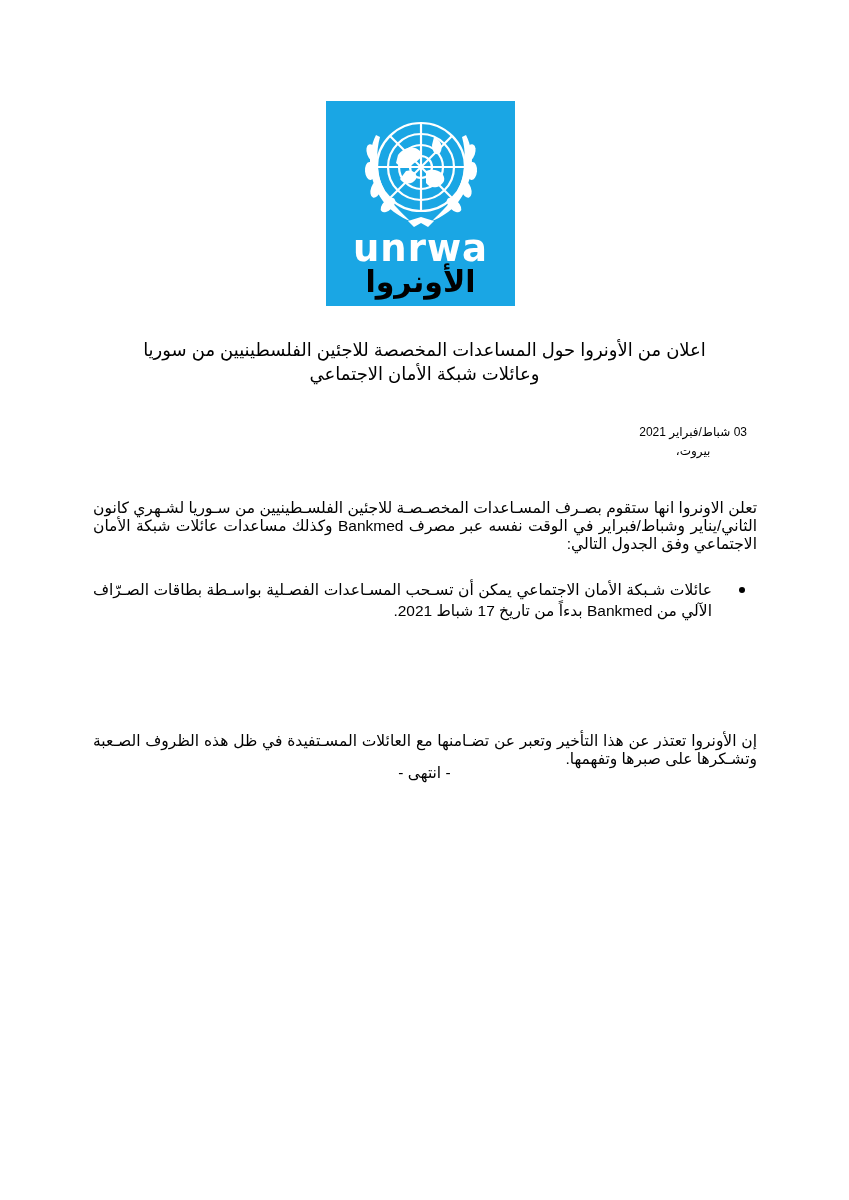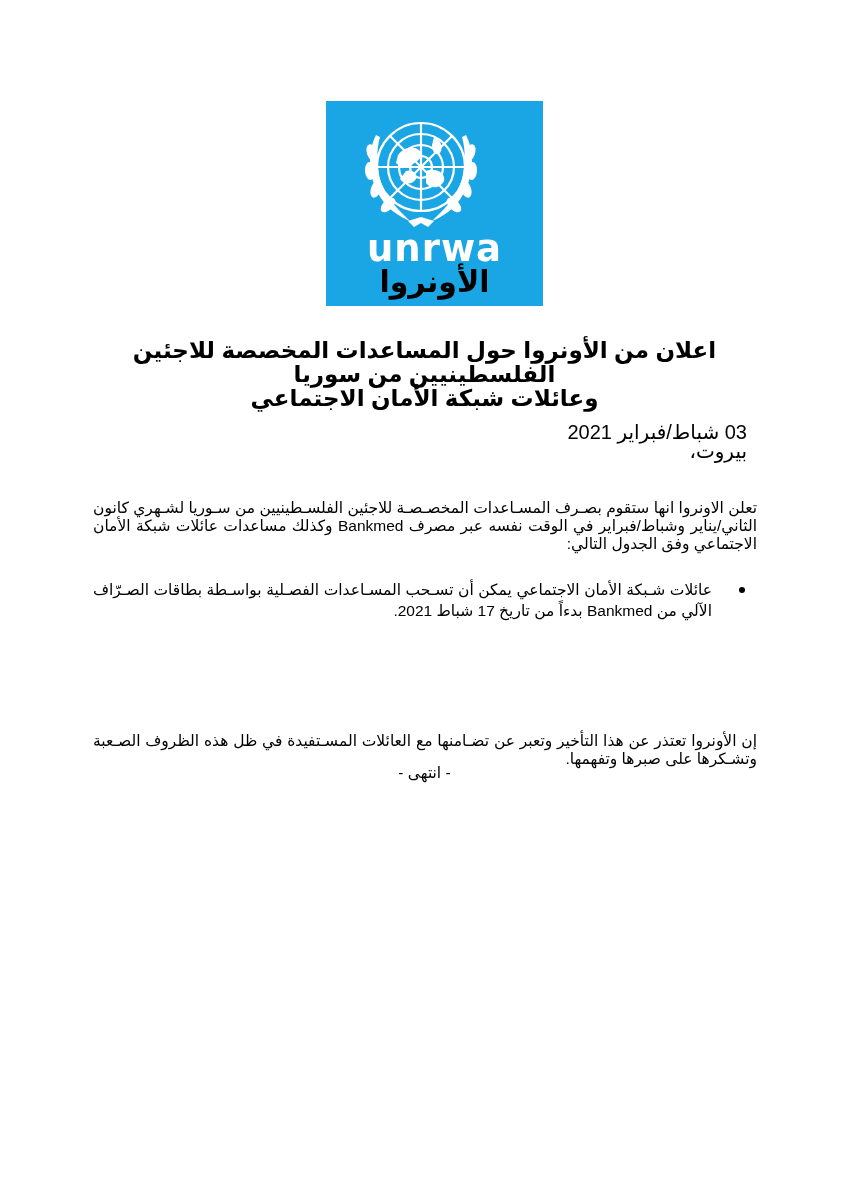--- a/index.html
+++ b/index.html
@@ -15,21 +15,20 @@
       font-family: "Liberation Sans", "DejaVu Sans", sans-serif;
       color: #000;
     }
     .logo {
       position: absolute;
       left: 326px;
       top: 101px;
       width: 189px;
       height: 205px;
       background: #1aa6e4;
-      padding-left: 28px;
     }
     .logo svg.emblem {
       position: absolute;
       left: 20px;
       top: 4px;
       width: 150px;
       height: 130px;
     }
     .logo .brand-latin {
       position: absolute;
@@ -57,31 +56,31 @@
       line-height: 36px;
       direction: rtl;
     }
     .title {
       position: absolute;
       left: 100px;
       width: 649px;
       top: 338px;
       text-align: center;
       direction: rtl;
-      font-weight: bold;
-      font-size: 23px;
+      font-weight: normal;
+      font-size: 18px;
       line-height: 24px;
     }
     .dateline {
       position: absolute;
       right: 102px;
       top: 423px;
       direction: rtl;
-      text-align: right;
-      font-size: 20px;
+      text-align: center;
+      font-size: 12px;
       line-height: 19px;
     }
     .dateline div { white-space: nowrap; }
     .para {
       position: absolute;
       left: 93px;
       width: 664px;
       direction: rtl;
       text-align: justify;
       font-size: 15.5px;

